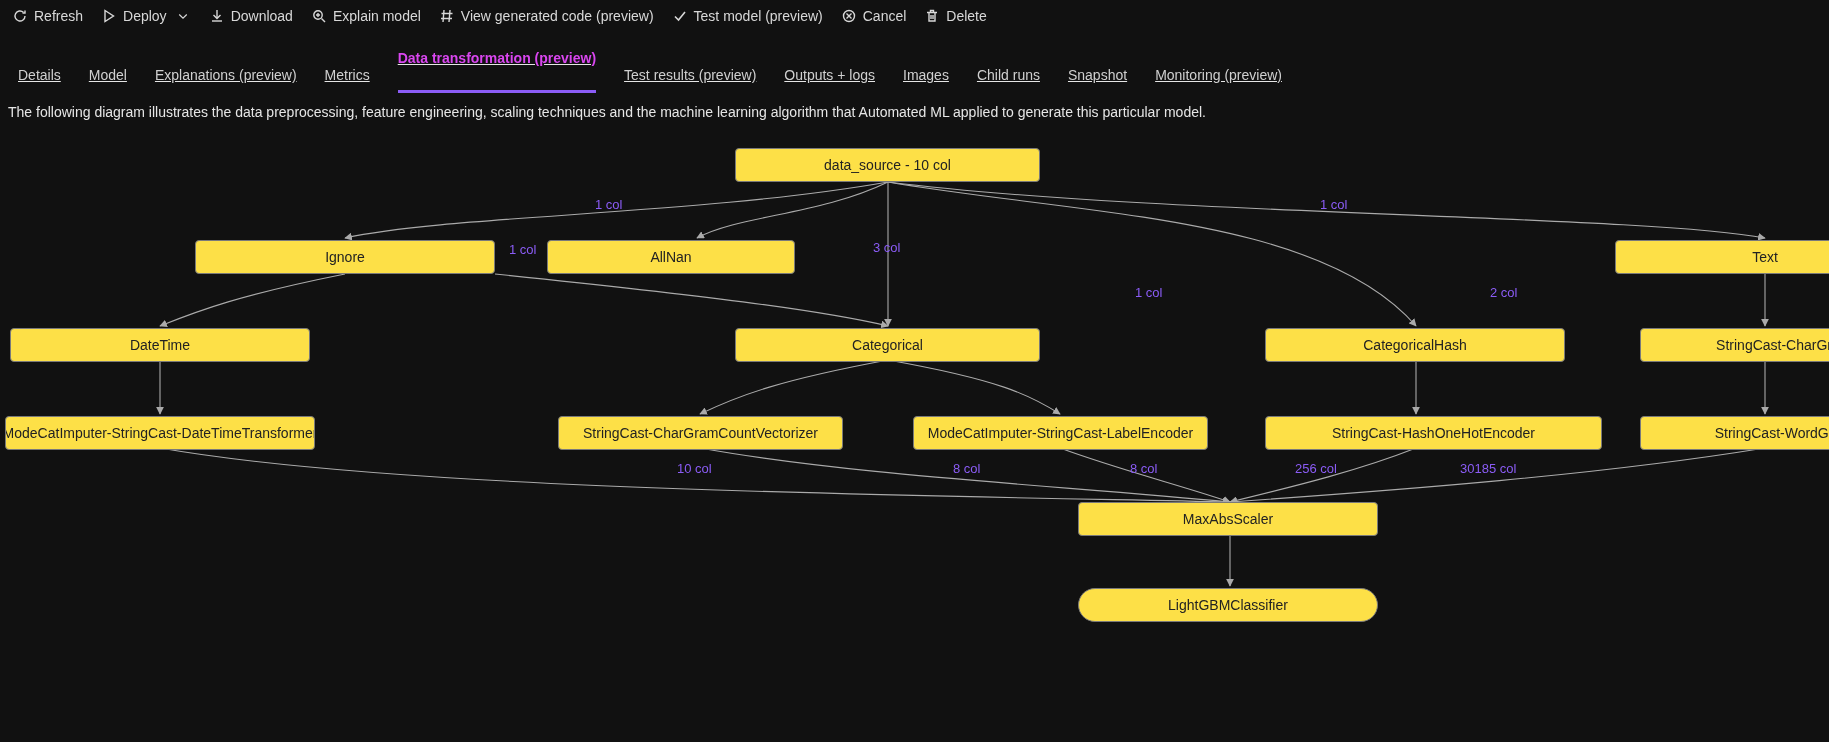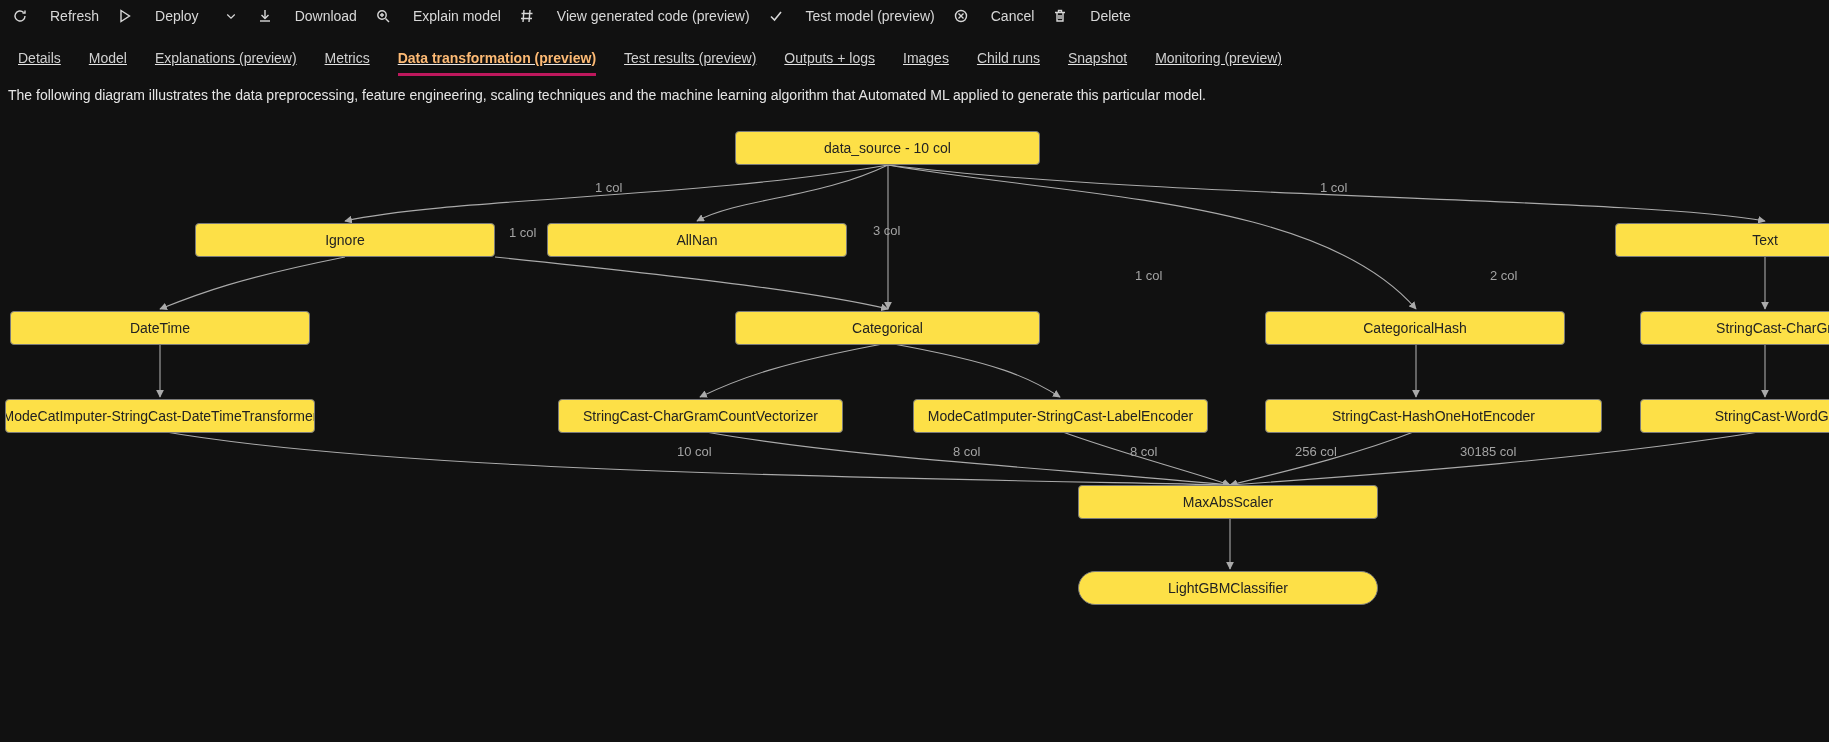--- a/index.html
+++ b/index.html
@@ -16,21 +16,21 @@
   
   .toolbar {
     display: flex;
     align-items: center;
     gap: 18px;
     padding: 8px 12px 6px 12px;
   }
   .toolbar-item {
     display: inline-flex;
     align-items: center;
-    gap: 22px;
+    gap: 6px;
     color: #d8d8d8;
     cursor: pointer;
     white-space: nowrap;
   }
   .toolbar-item .ticon {
     display: inline-flex;
     width: 16px;
     height: 16px;
     align-items: center;
     justify-content: center;
@@ -47,24 +47,24 @@
     border-bottom: 1px solid transparent;
     text-decoration: underline;
   }
   .tab {
     color: #d0d0d0;
     padding: 6px 0 10px 0;
     cursor: pointer;
     white-space: nowrap;
   }
   .tab.active {
-    color: #fdba74;
+    color: #d946ef;
     font-weight: 600;
-    border-bottom: 3px solid #be185d;
-    padding-bottom: 7px;
+    border-bottom: 3px solid #8b5cf6;
+    padding-bottom: 24px;
   }
   
   .desc {
     padding: 10px 8px 0 8px;
     color: #e6e6e6;
   }
   
   .diagram-wrap {
     position: relative;
     width: 100%;
@@ -90,21 +90,21 @@
     align-items: center;
     justify-content: center;
     font-size: 14px;
     padding: 0 6px;
     overflow: hidden;
     white-space: nowrap;
     cursor: pointer;
   }
   .edgelabel {
     position: absolute;
-    color: #a3a3a3;
+    color: #8b5cf6;
     font-size: 13px;
     white-space: nowrap;
     pointer-events: none;
   }
 </style>
 </head>
 <body>
 
 <div class="toolbar">
   <div class="toolbar-item">
@@ -232,21 +232,21 @@
       <path d="M1416 328 C1360 350, 1300 365, 1230 382" marker-end="url(#arrow)"></path>
       <path d="M1765 328 C1600 355, 1400 370, 1230 382" marker-end="url(#arrow)"></path>
 
       <path d="M1230 416 L1230 466" marker-end="url(#arrow)"></path>
     </g>
   </svg>
 
   <div class="node" style="left:735px; top:28px; width:305px;">data_source - 10 col</div>
 
   <div class="node" style="left:195px; top:120px; width:300px;">Ignore</div>
-  <div class="node" style="left:547px; top:120px; width:300px;">AllNan</div>
+  <div class="node" style="left:547px; top:120px; width:248px;">AllNan</div>
   <div class="node" style="left:1615px; top:120px; width:300px;">Text</div>
 
   <div class="node" style="left:10px;  top:208px; width:300px;">DateTime</div>
   <div class="node" style="left:735px; top:208px; width:305px;">Categorical</div>
   <div class="node" style="left:1265px;top:208px; width:300px;">CategoricalHash</div>
   <div class="node" style="left:1640px;top:208px; width:300px;">StringCast-CharGramTf</div>
 
   <div class="node" style="left:5px;   top:296px; width:310px;">ModeCatImputer-StringCast-DateTimeTransformer</div>
   <div class="node" style="left:558px; top:296px; width:285px;">StringCast-CharGramCountVectorizer</div>
   <div class="node" style="left:913px; top:296px; width:295px;">ModeCatImputer-StringCast-LabelEncoder</div>

